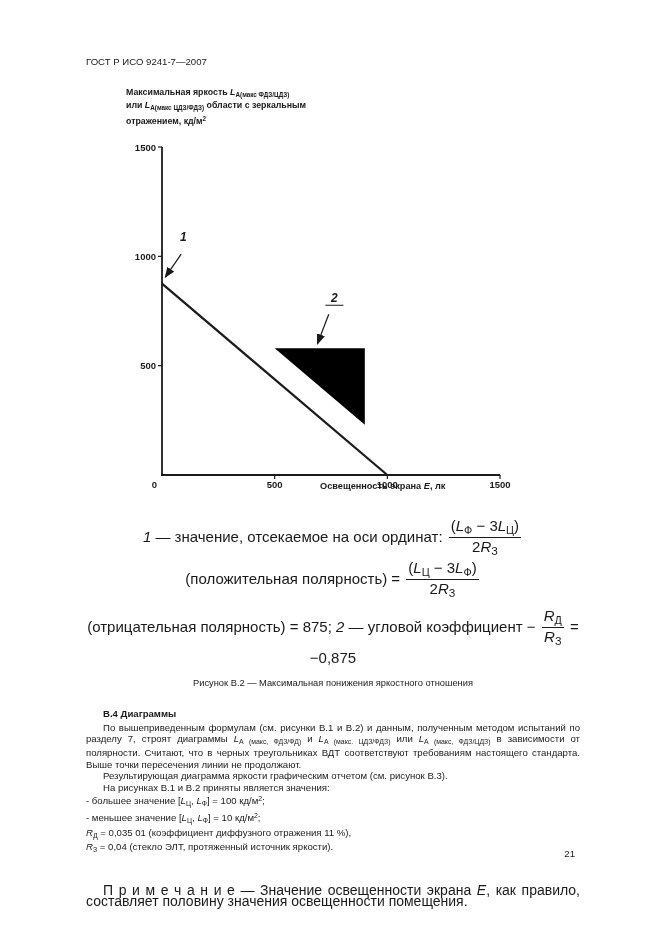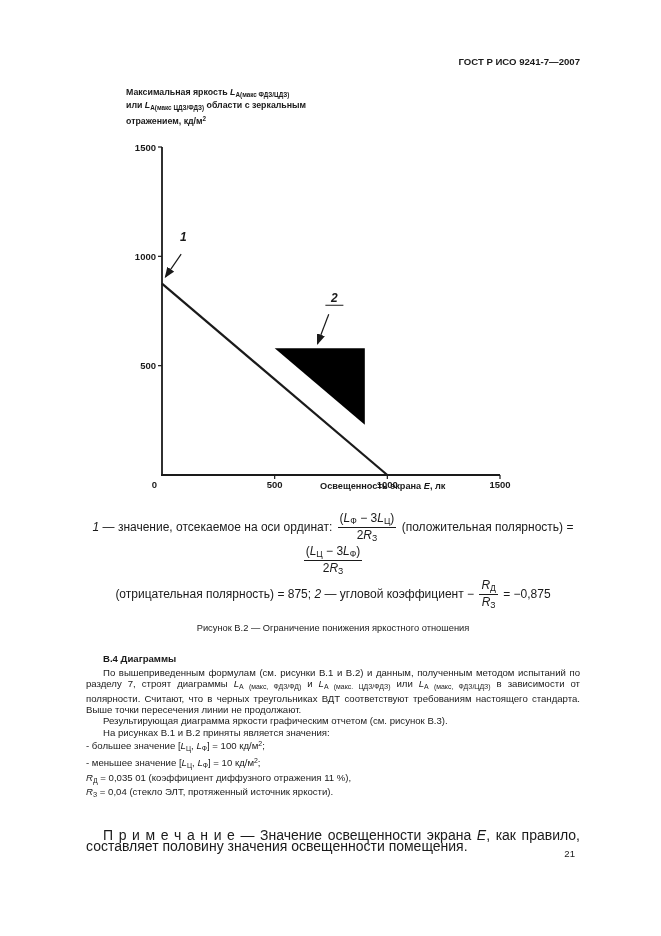--- a/index.html
+++ b/index.html
@@ -1,26 +1,26 @@
 <!DOCTYPE html>
 <html><head>
 <meta charset="utf-8">
 <style>
   *{box-sizing:border-box}
   html,body{margin:0;padding:0}
   body{background:#ffffff}
   .page{position:relative;width:661px;height:936px;background:#ffffff;color:#1a1a1a;
         font-family:"Liberation Sans",sans-serif;font-size:9.6px;overflow:hidden}
   .content{position:absolute;left:86px;right:81px;top:56px}
-  .doc-header{text-align:right;font-weight:bold;font-size:9.6px}
+  .doc-header{font-weight:normal;font-size:9.6px}
   .figure{margin-top:20px}
   .ylabel{margin-left:40px;font-weight:bold;font-size:8.8px;line-height:11px}
   .chart-wrap{position:relative;width:430px;height:382px;margin-left:34px;margin-top:2px}
   .xlabel{position:absolute;left:200px;top:352px;width:215px;text-align:left;font-size:9.2px;font-weight:bold;white-space:nowrap}
-  .fig-note{text-align:center;font-size:12px;}
+  .fig-note{text-align:center;font-size:15px;margin-top:6px}
   .fig-caption{text-align:center;font-size:9.3px;margin-top:12px}
   .section{margin-top:20px}
   .heading{font-weight:bold;text-indent:17px;margin-bottom:3px}
   .body-p{margin:0;text-indent:17px;text-align:justify;line-height:11.4px}
   .val{text-indent:0;text-align:left}
   .note-p{margin:30px 0 0 0;font-size:14px;line-height:10.8px;text-indent:17px;text-align:justify}
   .page-num{position:absolute;right:86px;top:848px;font-size:9.6px}
   .it{font-style:italic}
   .sb{font-size:0.72em;vertical-align:-0.28em}
   .sp{font-size:0.72em;vertical-align:0.5em}
@@ -76,21 +76,21 @@
             <line x1="61.153333333333336" y1="125.14666666666668" x2="45.38" y2="148.10666666666665" stroke="#1a1a1a" stroke-width="1.2" marker-end="url(#arrowhead)"></line>
             <text x="214.38" y="173.25333333333336" text-anchor="middle" class="ann">2</text>
             <line x1="205.38" y1="176.25333333333336" x2="223.38" y2="176.25333333333336" stroke="#1a1a1a" stroke-width="1"></line>
             <line x1="208.74666666666667" y1="185.28" x2="197.48000000000002" y2="214.79999999999998" stroke="#1a1a1a" stroke-width="1.2" marker-end="url(#arrowhead)"></line>
           </svg>
         <div class="xlabel">Освещенность экрана <span class="it">Е</span>, лк</div>
       </div>
 
       <div class="fig-note"><span class="it">1</span> — значение, отсекаемое на оси ординат: <span class="frac"><span class="fnum">(<span class="it">L</span><span class="sb">Ф</span> − 3<span class="it">L</span><span class="sb">Ц</span>)</span><span class="fden">2<span class="it">R</span><span class="sb">З</span></span></span> (положительная полярность) = <span class="frac"><span class="fnum">(<span class="it">L</span><span class="sb">Ц</span> − 3<span class="it">L</span><span class="sb">Ф</span>)</span><span class="fden">2<span class="it">R</span><span class="sb">З</span></span></span></div>
       <div class="fig-note">(отрицательная полярность) = 875; <span class="it">2</span> — угловой коэффициент − <span class="frac"><span class="fnum"><span class="it">R</span><span class="sb">Д</span></span><span class="fden"><span class="it">R</span><span class="sb">З</span></span></span> = −0,875</div>
-      <div class="fig-caption">Рисунок В.2 — Ограничение понижения яркостного отношения</div>
+      <div class="fig-caption">Рисунок В.2 — Максимальная понижения яркостного отношения</div>
     </div>
 
     <div class="section">
       <div class="heading">В.4 Диаграммы</div>
       <p class="body-p">По вышеприведенным формулам (см. рисунки В.1 и В.2) и данным, полученным методом испытаний по разделу 7, строят диаграммы <span class="it">L</span><span class="sb">А (макс, ФДЗ/ФД)</span> и <span class="it">L</span><span class="sb">А (макс. ЦДЗ/ФДЗ)</span> или <span class="it">L</span><span class="sb">А (макс, ФДЗ/ЦДЗ)</span> в зависимости от полярности. Считают, что в черных треугольниках ВДТ соответствуют требованиям настоящего стандарта. Выше точки пересечения линии не продолжают.</p>
       <p class="body-p">Результирующая диаграмма яркости графическим отчетом (см. рисунок В.3).</p>
       <p class="body-p">На рисунках В.1 и В.2 приняты является значения:</p>
       <p class="body-p val">- большее значение [<span class="it">L</span><span class="sb">Ц</span>, <span class="it">L</span><span class="sb">Ф</span>] = 100 кд/м<span class="sp">2</span>;</p>
       <p class="body-p val">- меньшее значение [<span class="it">L</span><span class="sb">Ц</span>, <span class="it">L</span><span class="sb">Ф</span>] = 10 кд/м<span class="sp">2</span>;</p>
       <p class="body-p val"><span class="it">R</span><span class="sb">Д</span> = 0,035 01 (коэффициент диффузного отражения 11 %),</p>

